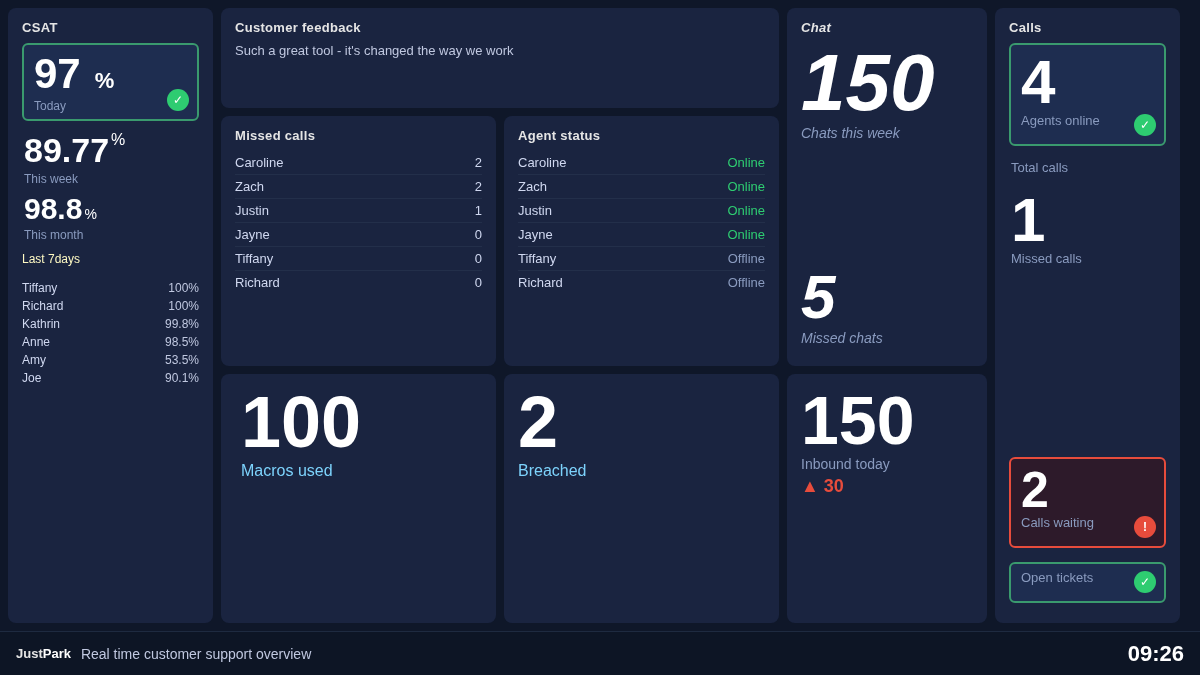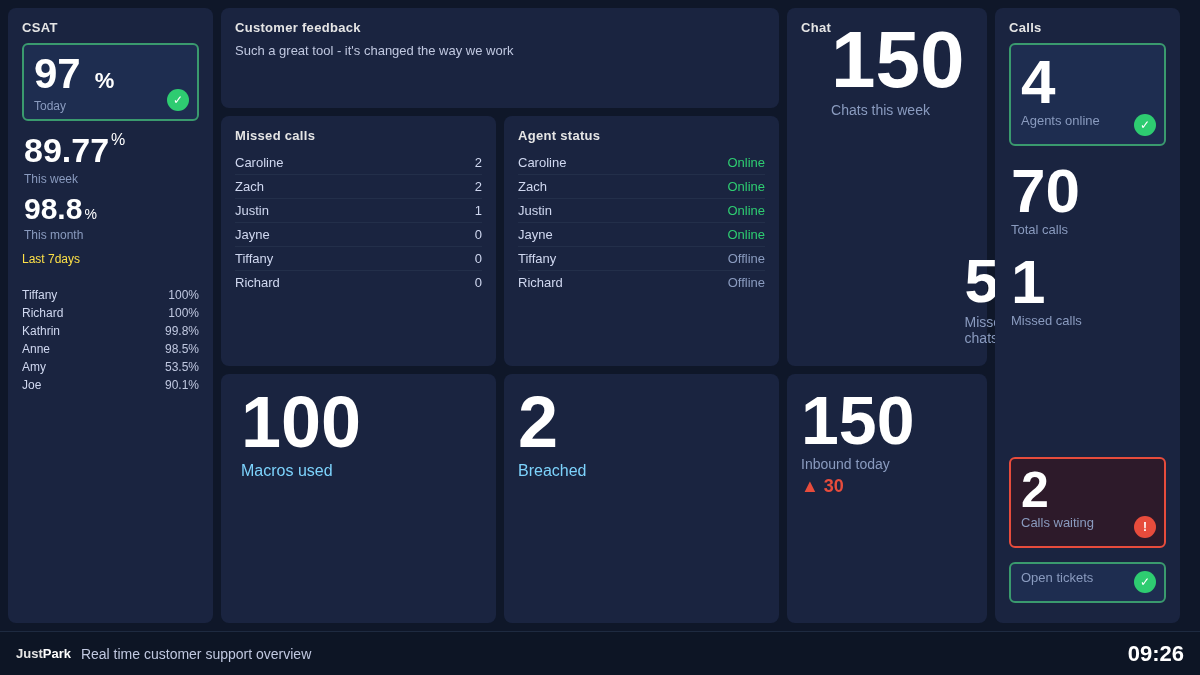--- a/index.html
+++ b/index.html
@@ -90,23 +90,23 @@
     }
 
     .month-metric {
       font-size: 30px;
       font-weight: 700;
       color: #ffffff;
     }
 
     .last7-title {
       font-size: 12px;
-      color: #fde047;
+      color: #fef9c3;
       margin-top: 8px;
-      margin-bottom: 20px;
+      margin-bottom: 13px;
     }
 
     .agent-row {
       display: flex;
       justify-content: space-between;
       font-size: 12px;
       color: #d0d8f0;
       padding: 2px 0;
     }
 
@@ -356,22 +356,23 @@
     }
 
     .calls-card-inner {
       display: flex;
       flex-direction: column;
       height: 100%;
     }
 
     .chat-card-inner {
       display: flex;
-      flex-direction: row;
+      flex-direction: column;
       height: 100%;
+      font-style: italic;
     }
   </style>
 </head>
 <body>
 
 <div class="dashboard">
 
   <div class="card csat-card">
     <div class="card-title">CSAT</div>
 
@@ -452,21 +453,20 @@
     <div class="calls-card-inner">
       <div class="card-title">Calls</div>
 
       <div class="calls-block success">
         <div class="calls-metric-big">4</div>
         <div class="calls-metric-label">Agents online</div>
         <div class="check-icon">✓</div>
       </div>
 
       <div style="padding: 6px 2px 2px 2px;">
-        <div class="calls-metric-big">70</div>
         <div class="calls-metric-label">Total calls</div>
       </div>
 
       <div style="padding: 2px;">
         <div class="calls-metric-big">1</div>
         <div class="calls-metric-label">Missed calls</div>
       </div>
 
       <div class="calls-block alert" style="margin-top: auto;">
         <div class="calls-metric-big" style="font-size:50px;">2</div>

